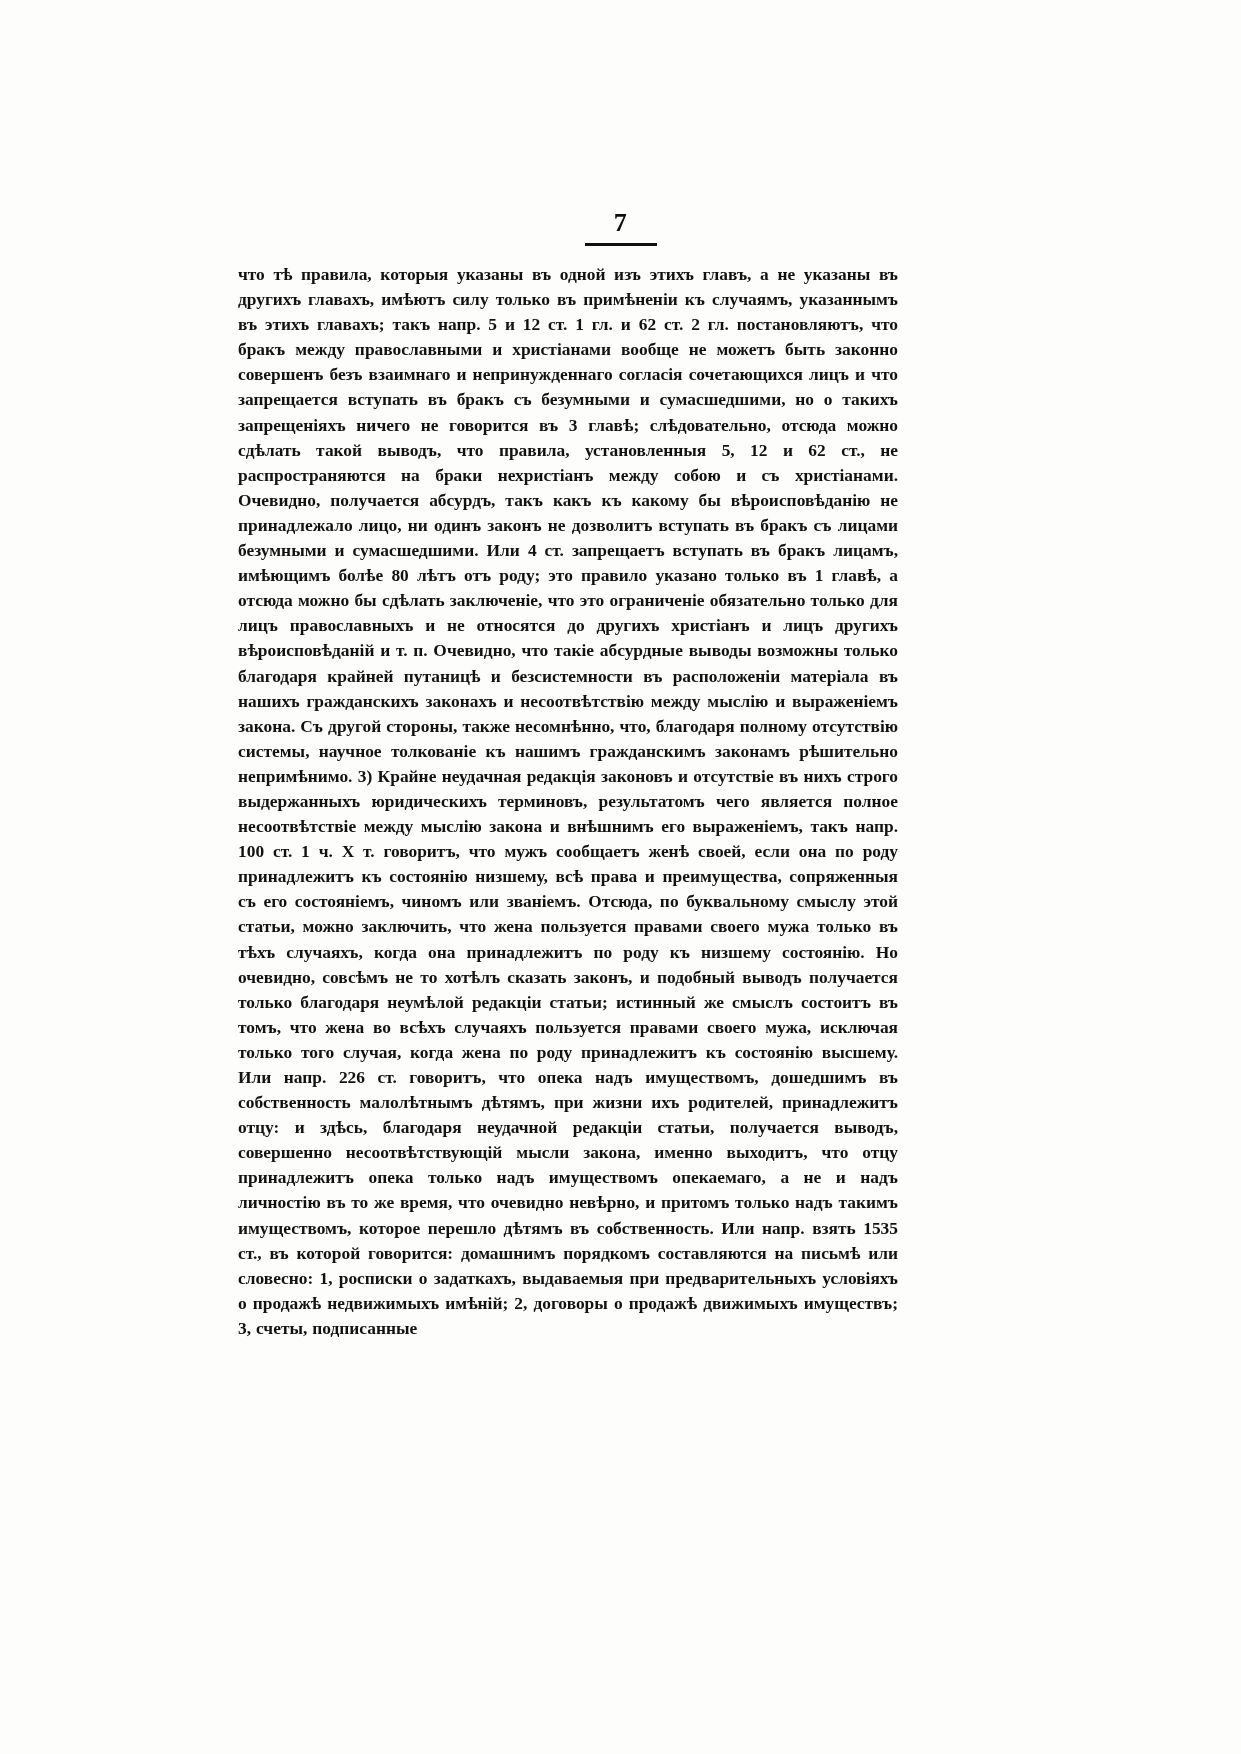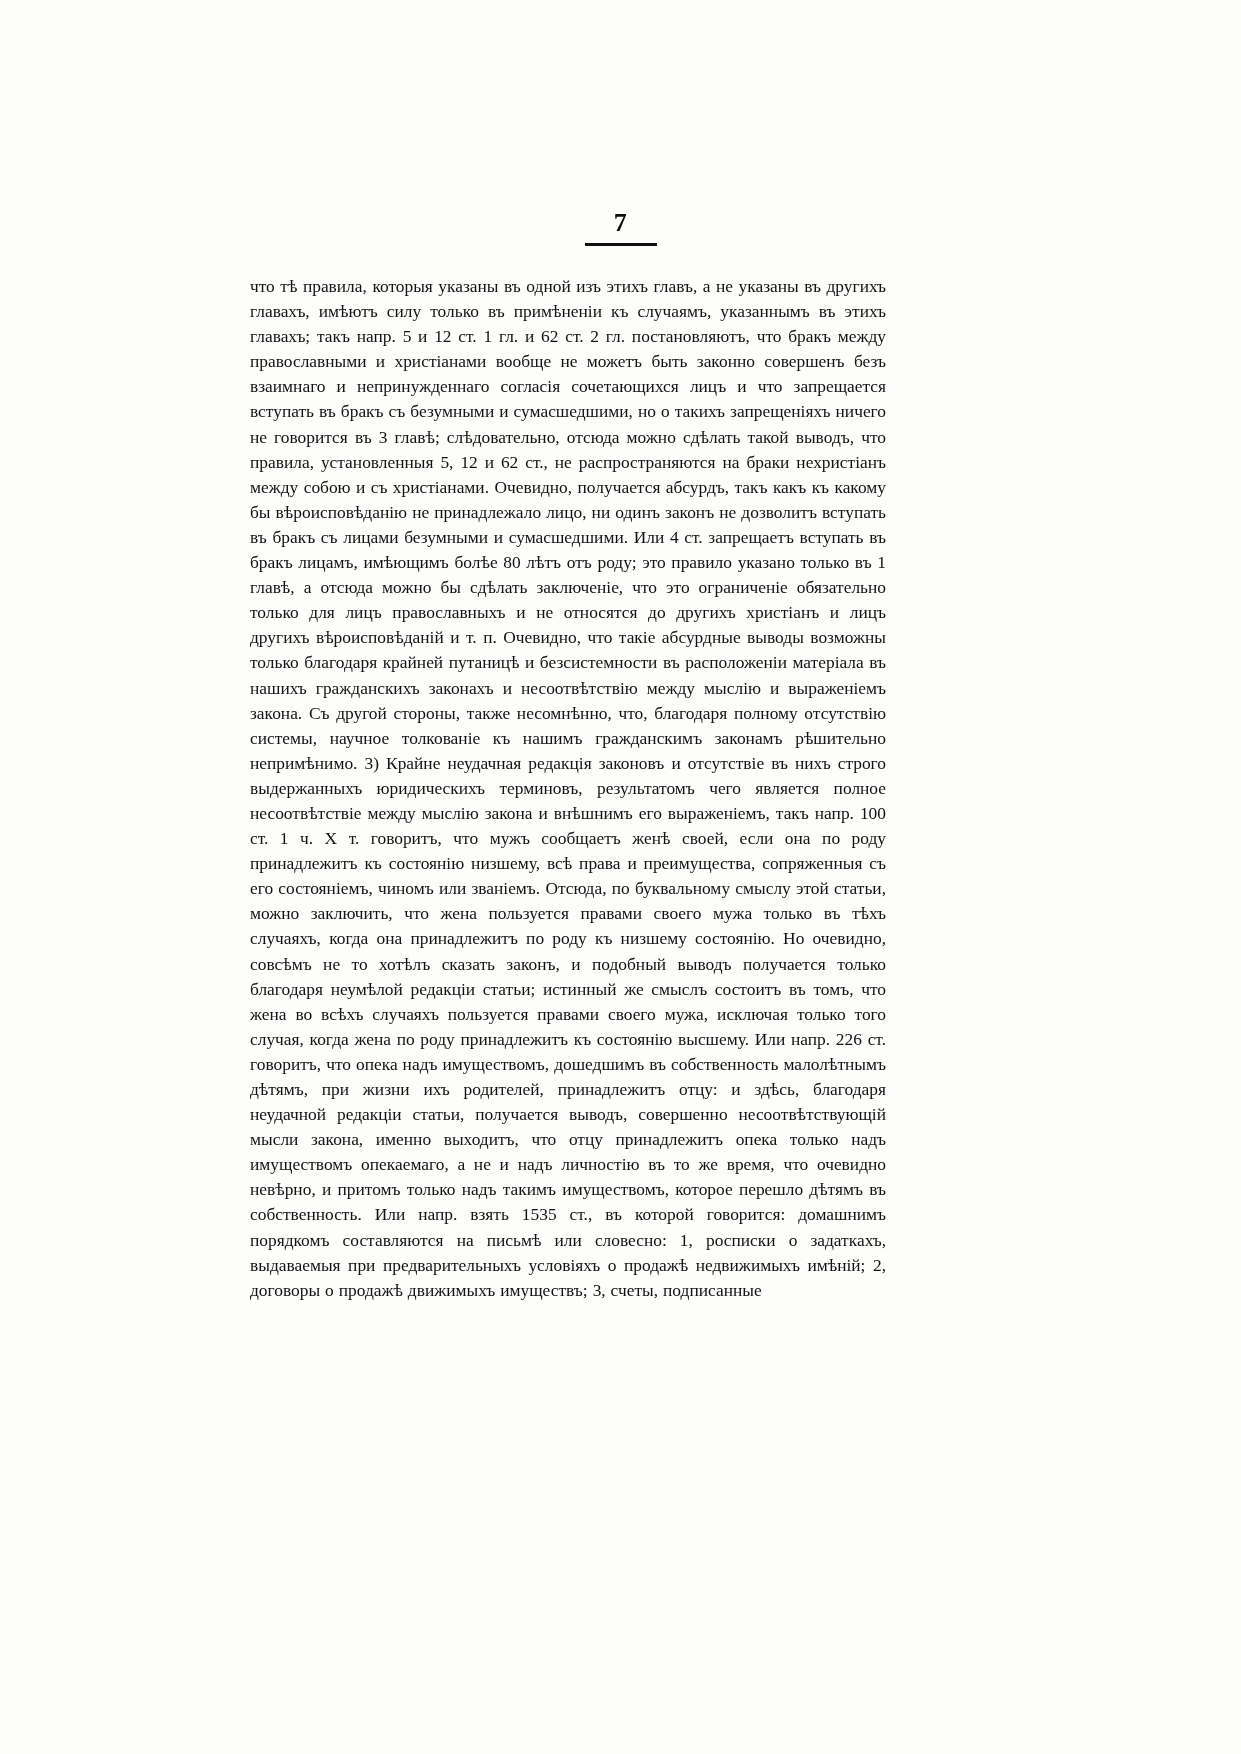--- a/index.html
+++ b/index.html
@@ -47,21 +47,22 @@
     width: 660px;
   }
   .body-text {
     font-size: 17.4px;
     line-height: 25.1px;
     text-align: justify;
     text-justify: inter-word;
     hyphens: none;
     word-spacing: 0.6px;
     color: #121212;
-    margin: 12px;
+    margin: 0;
+    font-weight: bold;
   }
 </style>
 </head>
 <body>
 
 <div class="page">
 
   <div class="page-number-block">
     <div class="page-number">7</div>
     <div class="page-rule"></div>

